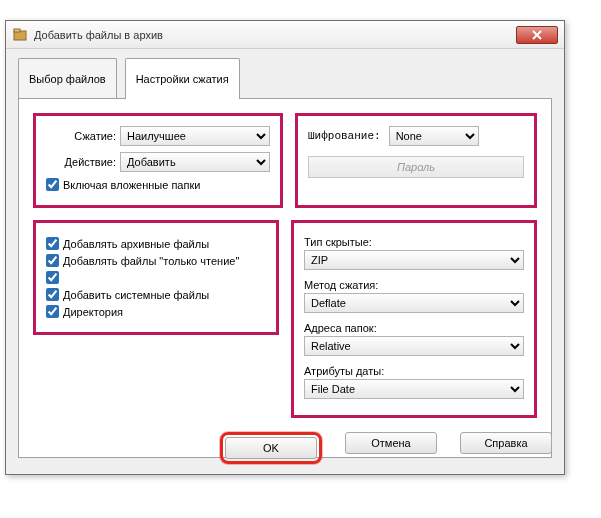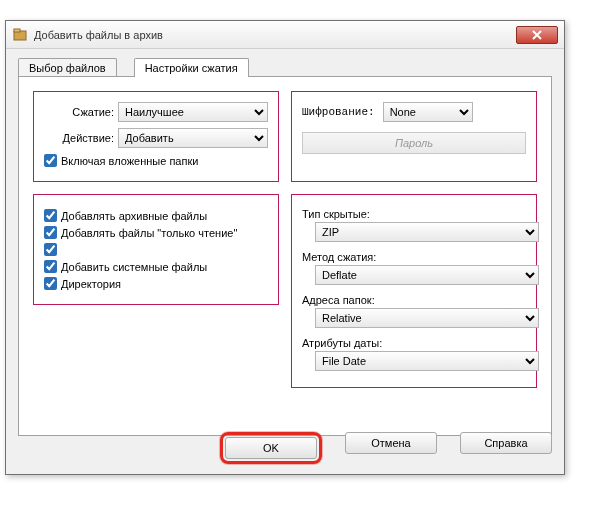--- a/index.html
+++ b/index.html
@@ -5,32 +5,32 @@
 * { box-sizing: border-box; margin: 0; padding: 0; font-family: "Segoe UI", Tahoma, sans-serif; font-size: 11px; }
 body { background: #fff; width: 601px; height: 518px; position: relative; }
 .window { position: absolute; top: 20px; left: 5px; width: 560px; height: 455px; border: 1px solid #707070; background: #f0f0f0; box-shadow: 2px 2px 6px rgba(0,0,0,0.25); }
 .titlebar { height: 28px; background: linear-gradient(#fdfdfd, #ebebeb); border-bottom: 1px solid #d0d0d0; display: flex; align-items: center; padding: 0 6px; color: #333; }
 .titlebar .icon { width: 16px; height: 16px; margin-right: 6px; }
 .titlebar .spacer { flex: 1; }
 .closebtn { width: 42px; height: 18px; background: linear-gradient(#e59a93, #c94031); border: 1px solid #8a2e23; border-radius: 2px; display: flex; align-items: center; justify-content: center; color: #fff; font-weight: bold; cursor: pointer; }
 .closebtn svg { width: 10px; height: 10px; }
 .content { padding: 8px 12px; }
 .tabs { display: flex; position: relative; top: 1px; }
-.tab { padding: 3px 10px; border: 1px solid #a0a0a0; border-bottom: none; background: #f4f4f4; margin-right: 17px; border-radius: 2px 2px 0 0; cursor: pointer; }
+.tab { padding: 14px 10px; border: 1px solid #a0a0a0; border-bottom: none; background: #f4f4f4; margin-right: 8px; border-radius: 2px 2px 0 0; cursor: pointer; }
 .tab.active { background: #fff; position: relative; z-index: 2; text-align: center; }
 .tabpanel { border: 1px solid #a0a0a0; background: #fff; padding: 14px; height: 360px; position: relative; }
 .row { display: flex; gap: 12px; }
-.fieldset { border: 1px solid #be185d; padding: 10px; flex: 1; }
+.fieldset { border: 3px solid #be185d; padding: 10px; flex: 1; }
 .left-top { width: 270px; }
 .right-top { width: 210px; }
 .formrow { display: flex; align-items: center; margin-bottom: 6px; }
 .formrow label { width: 70px; text-align: right; margin-right: 4px; }
 select { border: 1px solid #b4b4b4; background: linear-gradient(#fefefe,#e8e8e8); height: 20px; padding: 1px 2px; font-size: 11px; }
 select.w1 { width: 150px; }
-select.wfull { width: 100%; margin-left: 13px; }
+select.wfull { width: 100%; }
 .cb { display: flex; align-items: center; gap: 4px; margin: 4px 0; }
 .cb input { accent-color: #2b6fb6; }
 .encrow { display: flex; align-items: center; gap: 6px; margin-bottom: 10px; }
 .encrow label { margin-right: 2px; font-family: Liberation Mono, monospace; }
 .pwbtn { width: 100%; height: 22px; border: 1px solid #c8c8c8; background: linear-gradient(#f6f6f6,#e9e9e9); color: #9a9a9a; cursor: default; font-style: italic; }
 .lower { margin-top: 12px; display: flex; gap: 12px; align-items: flex-start; }
 .left-bottom { width: 270px; }
 .right-bottom { width: 210px; }
 .lblcol label { display: block; margin: 3px 0 2px 0; }
 .lblcol select { margin-bottom: 6px; }

